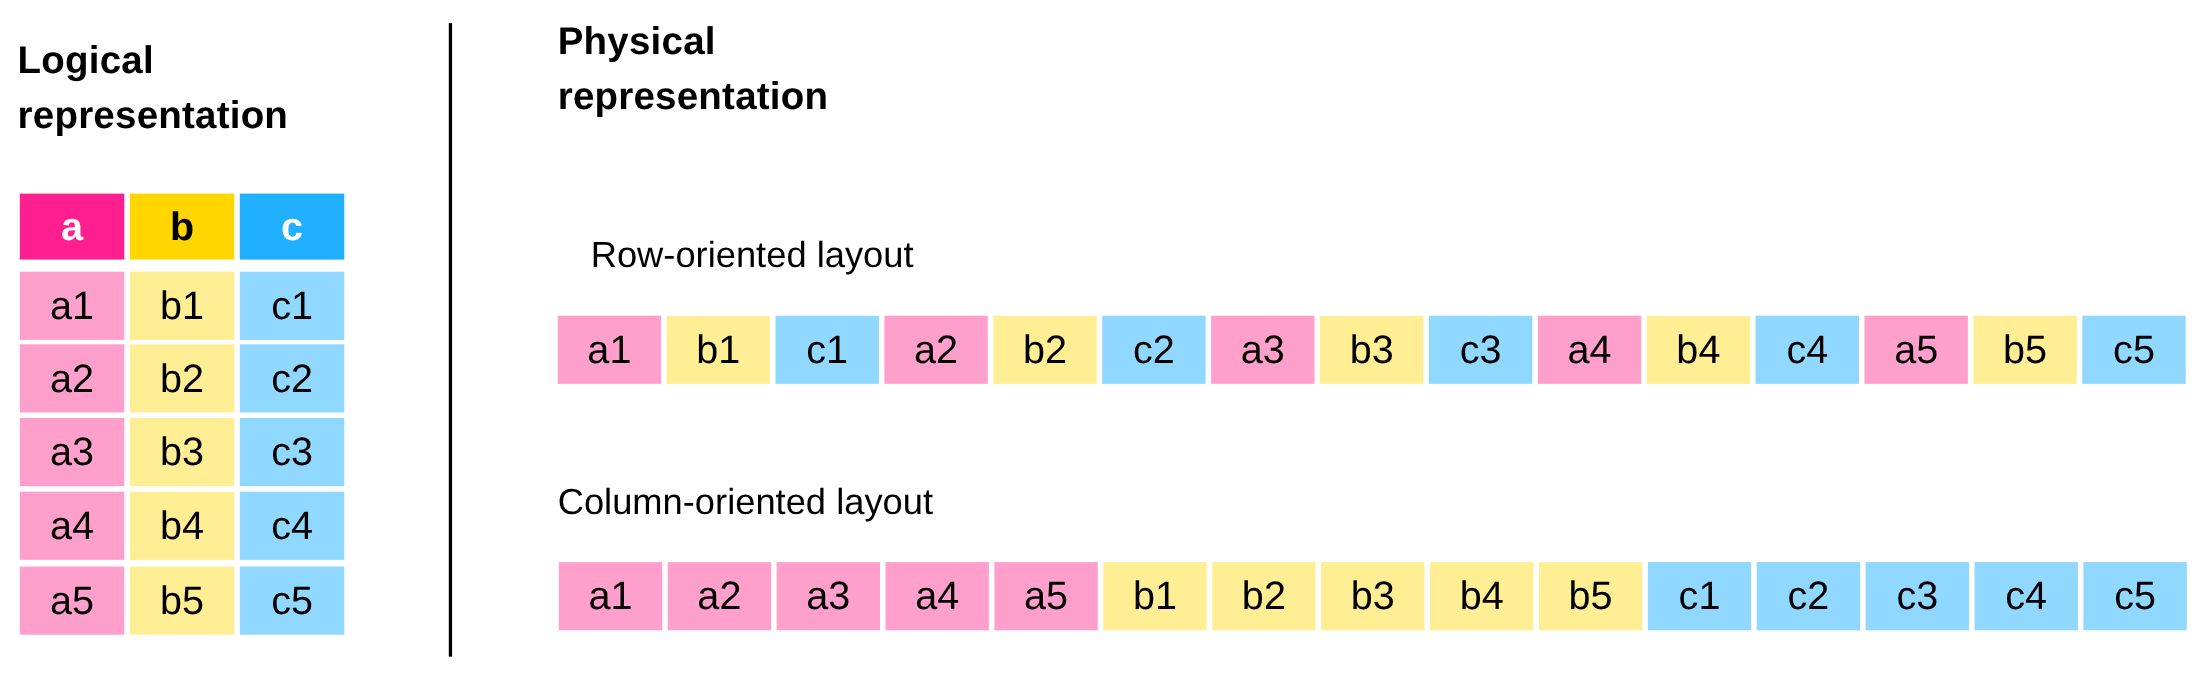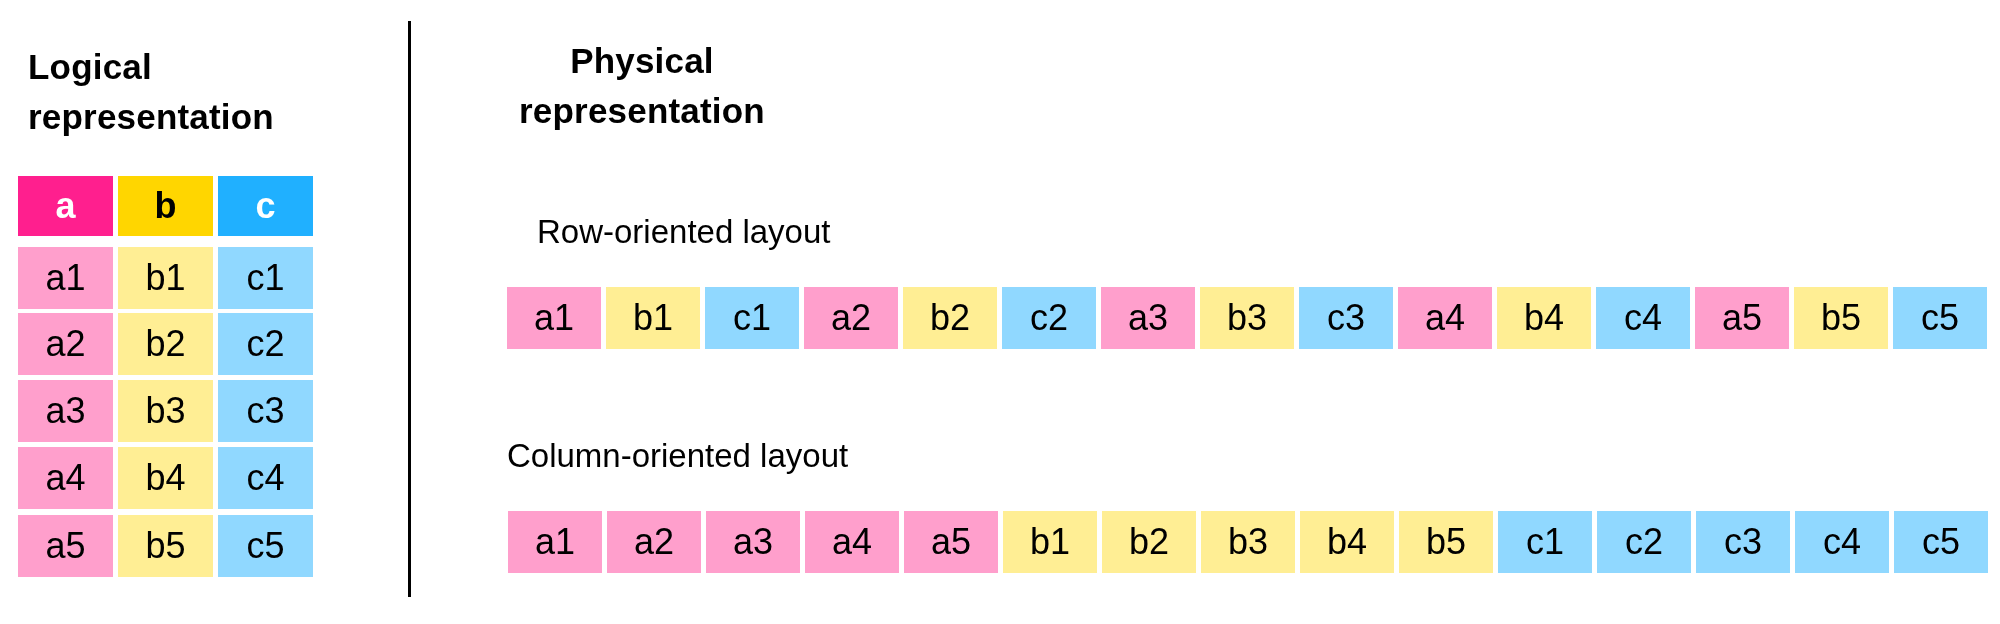--- a/index.html
+++ b/index.html
@@ -13,21 +13,21 @@
       position: relative;
       overflow: hidden;
       font-family: "Liberation Sans", "DejaVu Sans", sans-serif;
       color: #000000;
     }
     .heading {
       position: absolute;
       font-weight: 700;
       font-size: 35px;
       line-height: 50px;
-      margin: 12px;
+      margin: 0;
       letter-spacing: 0.2px;
     }
     .heading span { display: block; }
     .sublabel {
       position: absolute;
       font-size: 33px;
       line-height: 40px;
       font-weight: 400;
       white-space: nowrap;
     }
@@ -106,21 +106,21 @@
   <div class="lcell lrow" style="left:100px; top:271px; background:#FFEE94;">b4</div>
   <div class="lcell lrow" style="left:200px; top:271px; background:#90D8FF;">c4</div>
 
   <div class="lcell lrow" style="left:0; top:339px; background:#FF9FCC;">a5</div>
   <div class="lcell lrow" style="left:100px; top:339px; background:#FFEE94;">b5</div>
   <div class="lcell lrow" style="left:200px; top:339px; background:#90D8FF;">c5</div>
 </div>
 
 <div class="divider"></div>
 
-<h2 class="heading" style="left:507px; top:24px;text-align:center;">
+<h2 class="heading" style="left:507px; top:13px;">
   <span>Physical</span>
   <span>representation</span>
 </h2>
 
 <div class="sublabel" style="left:537px; top:212px;">Row-oriented layout</div>
 
 <div class="strip" style="top:287px;">
   <div class="pcell" style="left:0px; background:#FF9FCC;">a1</div>
   <div class="pcell" style="left:99px; background:#FFEE94;">b1</div>
   <div class="pcell" style="left:198px; background:#90D8FF;">c1</div>

